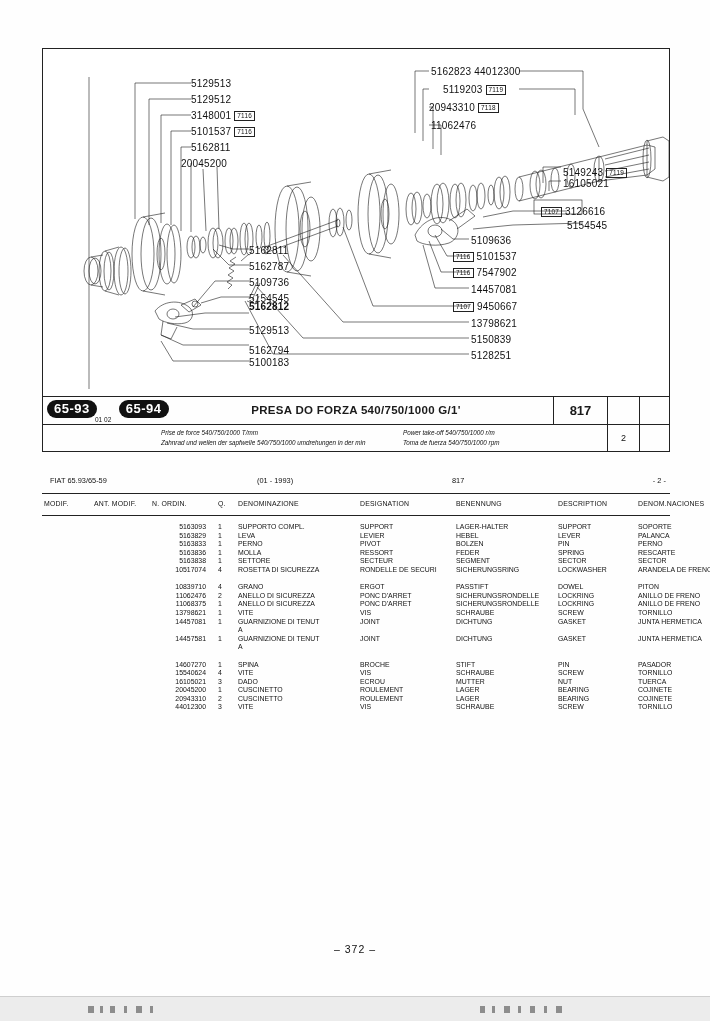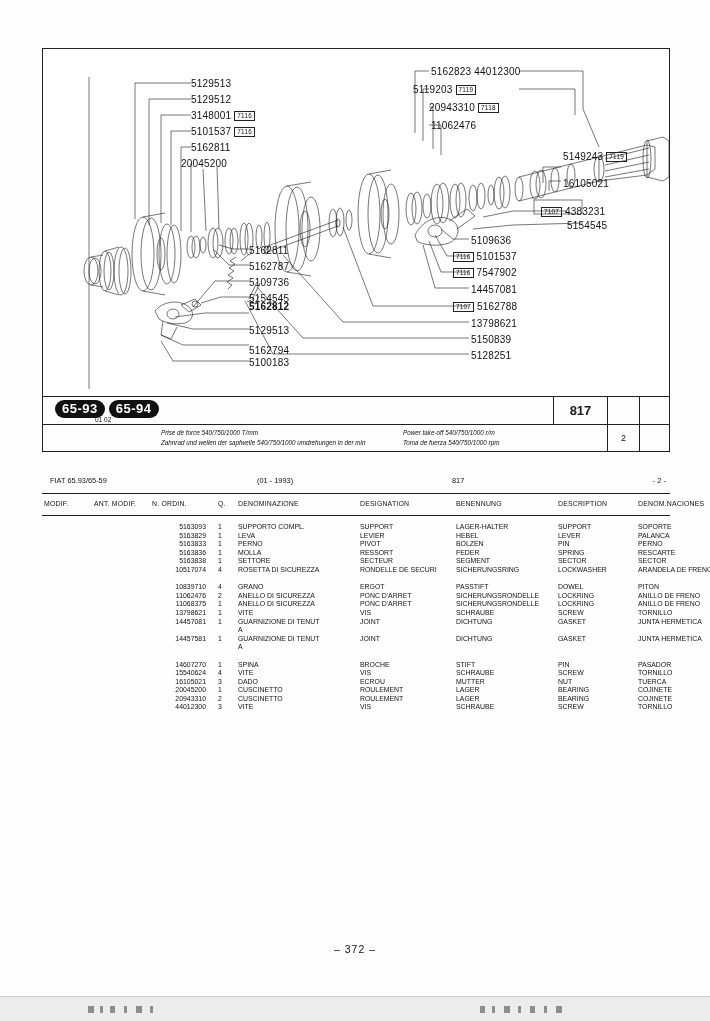--- a/index.html
+++ b/index.html
@@ -67,24 +67,24 @@
     height: 56px;
     border: 1px solid #222;
   }
   .band-top {
     position: relative;
     height: 28px;
     border-bottom: 1px solid #222;
   }
   .code-badges {
     position: absolute;
-    left: 12px;
+    left: 4px;
     top: 3px;
     display: flex;
-    gap: 4px;
+    gap: 22px;
     align-items: flex-end;
   }
   .badge {
     background: #111;
     color: #fff;
     font-size: 13px;
     font-weight: bold;
     padding: 1px 7px 2px 7px;
     border-radius: 9px;
     letter-spacing: 0.5px;
@@ -462,39 +462,39 @@
       <span class="diag-label" style="position:static">5101537</span>
       <span class="diag-label boxed" style="position:static">7116</span>
     </div>
     <div class="diag-label" style="left:148px;top:93px;">5162811</div>
     <div class="diag-label" style="left:138px;top:109px;">20045200</div>
 
     <div class="lbl-group" style="left:388px;top:17px;">
       <span class="diag-label" style="position:static">5162823</span>
       <span class="diag-label" style="position:static">44012300</span>
     </div>
-    <div class="lbl-group" style="left:370px;top:35px;">
+    <div class="lbl-group" style="left:400px;top:35px;">
       <span class="diag-label" style="position:static">5119203</span>
       <span class="diag-label boxed" style="position:static">7119</span>
     </div>
     <div class="lbl-group" style="left:386px;top:53px;">
       <span class="diag-label" style="position:static">20943310</span>
       <span class="diag-label boxed" style="position:static">7118</span>
     </div>
     <div class="diag-label" style="left:388px;top:71px;">11062476</div>
 
-    <div class="lbl-group" style="left:520px;top:102px;">
+    <div class="lbl-group" style="left:520px;top:118px;">
       <span class="diag-label" style="position:static">5149243</span>
       <span class="diag-label boxed" style="position:static">7119</span>
     </div>
     <div class="diag-label" style="left:520px;top:129px;">16105021</div>
 
     <div class="lbl-group" style="left:498px;top:157px;">
       <span class="diag-label boxed" style="position:static">7107</span>
-      <span class="diag-label" style="position:static">4383231</span>
+      <span class="diag-label" style="position:static">3126616</span>
     </div>
     <div class="diag-label" style="left:524px;top:171px;">5154545</div>
     <svg style="position:absolute;left:490px;top:150px;width:50px;height:16px;">
       <rect x="1" y="1" width="48" height="14" fill="none" stroke="#1b1b1b" stroke-width="0.6"></rect>
     </svg>
 
     <div class="diag-label" style="left:206px;top:196px;">5162811</div>
     <div class="diag-label" style="left:206px;top:212px;">5162787</div>
     <div class="diag-label" style="left:206px;top:228px;">5109736</div>
     <div class="diag-label" style="left:206px;top:244px;">5154545</div>
@@ -508,34 +508,35 @@
       <span class="diag-label boxed" style="position:static">7116</span>
       <span class="diag-label" style="position:static">5101537</span>
     </div>
     <div class="lbl-group" style="left:410px;top:218px;">
       <span class="diag-label boxed" style="position:static">7116</span>
       <span class="diag-label" style="position:static">7547902</span>
     </div>
     <div class="diag-label" style="left:428px;top:235px;">14457081</div>
     <div class="lbl-group" style="left:410px;top:252px;">
       <span class="diag-label boxed" style="position:static">7107</span>
-      <span class="diag-label" style="position:static">5162788</span>
+      <span class="diag-label" style="position:static">9450667</span>
     </div>
     <div class="diag-label" style="left:428px;top:269px;">13798621</div>
     <div class="diag-label" style="left:428px;top:285px;">5150839</div>
     <div class="diag-label" style="left:428px;top:301px;">5128251</div>
   </div>
 
   <div class="title-band">
     <div class="band-top">
       <div class="code-badges">
         <span class="badge">65-93</span>
         <span class="badge">65-94</span>
       </div>
       <div class="badge-sub">01 02</div>
+      <div class="band-title">PRESA DO FORZA 540/750/1000 G/1'</div>
       <div class="band-num">817</div>
       <div class="band-blank1"></div>
       <div class="band-blank2"></div>
     </div>
     <div class="band-bottom">
       <div class="bb-left">
         <div>Prise de force 540/750/1000 T/mm</div>
         <div>Zahnrad und wellen der sapfwelle 540/750/1000 umdrehungen in der min</div>
       </div>
       <div class="bb-right">

